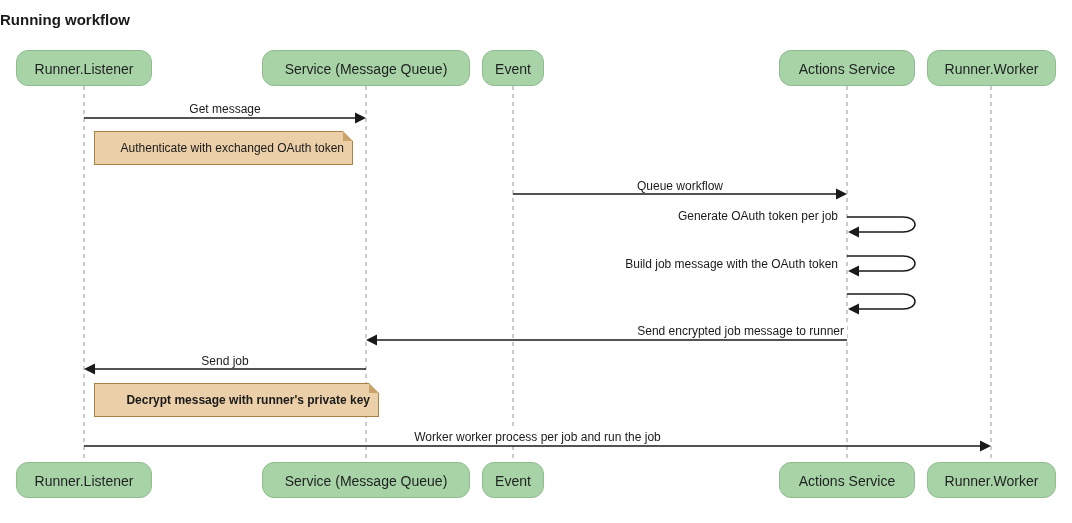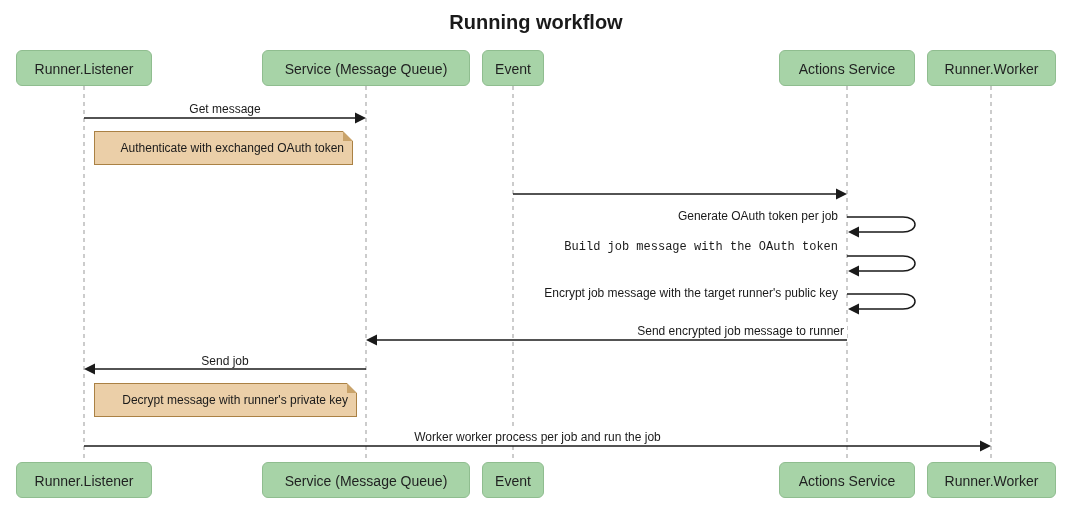--- a/index.html
+++ b/index.html
@@ -13,38 +13,38 @@
     width: 1072px;
     height: 523px;
     background: #ffffff;
     overflow: hidden;
   }
   .diagram-title {
     position: absolute;
     top: 11px;
     left: 0;
     width: 1072px;
-    text-align: center;
-    font-size: 20px;
+    text-align: left;
+    font-size: 15px;
     font-weight: bold;
     color: #1a1a1a;
   }
   .svg-layer {
     position: absolute;
     top: 0;
     left: 0;
   }
   .actor {
     position: absolute;
     height: 36px;
     line-height: 36px;
     text-align: center;
     background: #a7d3a7;
     border: 1px solid #8fbd8f;
-    border-radius: 6px;
+    border-radius: 12px;
     font-size: 14px;
     color: #1f2020;
     box-sizing: border-box;
     white-space: nowrap;
   }
   .msg-label {
     position: absolute;
     font-size: 12px;
     color: #1a1a1a;
     white-space: nowrap;
@@ -123,29 +123,29 @@
   <div class="actor" style="left:779px; top:50px; width:136px;">Actions Service</div>
   <div class="actor" style="left:927px; top:50px; width:129px;">Runner.Worker</div>
 
   <div class="actor" style="left:16px;  top:462px; width:136px;">Runner.Listener</div>
   <div class="actor" style="left:262px; top:462px; width:208px;">Service (Message Queue)</div>
   <div class="actor" style="left:482px; top:462px; width:62px;">Event</div>
   <div class="actor" style="left:779px; top:462px; width:136px;">Actions Service</div>
   <div class="actor" style="left:927px; top:462px; width:129px;">Runner.Worker</div>
 
   <div class="msg-label center" style="left:84px; top:102px; width:282px;"><span>Get message</span></div>
+  <div class="msg-label center" style="left:513px; top:179px; width:334px;"><span>Queue workflow</span></div>
   <div class="msg-label right" style="left:0px; top:209px; width:841px;"><span>Generate OAuth token per job</span></div>
-  <div class="msg-label right" style="left:0px; top:240px; width:841px;font-family:Liberation Mono, monospace;"><span>Build job message with the OAuth token</span></div>
-  <div class="msg-label right" style="left:0px; top:286px; width:841px;"><span>Encrypt job message with the target runner's public key</span></div>
+  <div class="msg-label right" style="left:0px; top:257px; width:841px;"><span>Build job message with the OAuth token</span></div>
   <div class="msg-label center" style="left:366px; top:324px; width:481px;text-align:right;"><span>Send encrypted job message to runner</span></div>
   <div class="msg-label center" style="left:84px; top:354px; width:282px;"><span>Send job</span></div>
   <div class="msg-label center" style="left:84px; top:430px; width:907px;"><span>Worker worker process per job and run the job</span></div>
 
   <div class="note" style="left:94px; top:131px; width:259px; height:34px;">
     <div class="fold"></div>
     <span>Authenticate with exchanged OAuth token</span>
   </div>
-  <div class="note" style="left:94px; top:383px; width:263px; height:34px;">
+  <div class="note" style="left:94px; top:383px; width:285px; height:34px;font-weight:bold;">
     <div class="fold"></div>
     <span>Decrypt message with runner's private key</span>
   </div>
 
 </div>
 
 </body></html>

